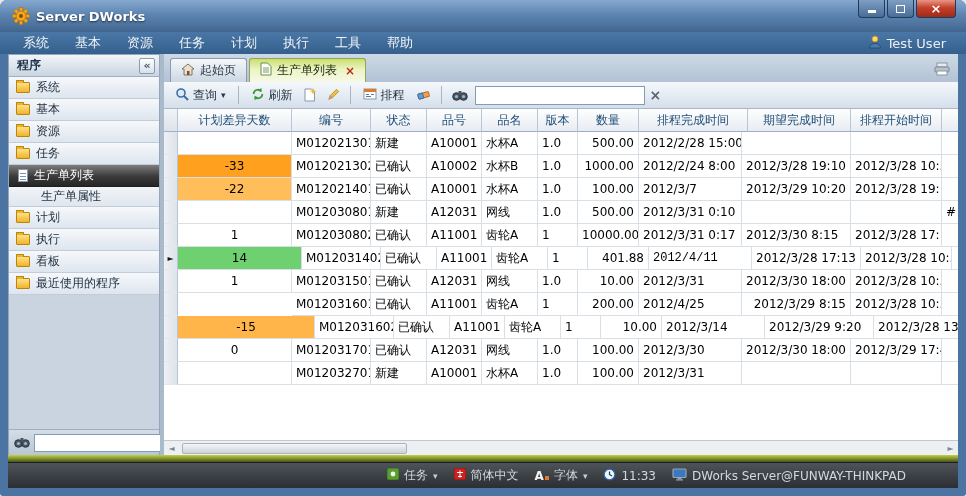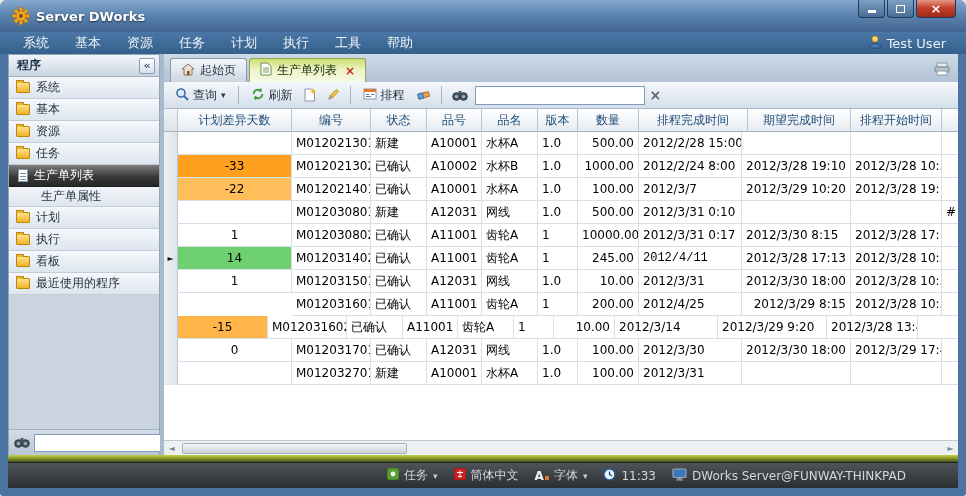--- a/index.html
+++ b/index.html
@@ -412,27 +412,27 @@
               <div class="cell c-pname" style="width: 56px;">齿轮A</div>
               <div class="cell c-ver" style="width: 40px;">1</div>
               <div class="cell c-qty" style="width: 61px;">10000.00</div>
               <div class="cell c-expect" style="width: 103px;">2012/3/31 0:17</div>
               <div class="cell c-sch_end" style="width: 109px;">2012/3/30 8:15</div>
               <div class="cell c-sch_start" style="width: 91px;">2012/3/28 17:13</div>
               <div class="cell c-extra" style="width: 60px;"></div>
             </div>
             <div class="grow">
               <div class="gutter">►</div>
-              <div class="cell c-diff" style="width: 114px; background: rgb(111, 208, 111);">14</div>
+              <div class="cell c-diff" style="width: 124px; background: rgb(111, 208, 111);">14</div>
               <div class="cell c-no" style="width: 79px;">M012031402</div>
               <div class="cell c-status" style="width: 56px;">已确认</div>
               <div class="cell c-pno" style="width: 55px;">A11001</div>
               <div class="cell c-pname" style="width: 56px;">齿轮A</div>
               <div class="cell c-ver" style="width: 40px;">1</div>
-              <div class="cell c-qty" style="width: 61px;">245.00</div>
+              <div class="cell c-qty" style="width: 61px;">401.88</div>
               <div class="cell c-expect" style="width: 103px; font-family: Liberation Mono, monospace;">2012/4/11</div>
               <div class="cell c-sch_end" style="width: 109px;">2012/3/28 17:13</div>
               <div class="cell c-sch_start" style="width: 91px;">2012/3/28 10:52</div>
               <div class="cell c-extra" style="width: 60px;"></div>
             </div>
             <div class="grow">
               <div class="gutter"></div>
               <div class="cell c-diff" style="width: 114px;">1</div>
               <div class="cell c-no" style="width: 79px;">M012031501</div>
               <div class="cell c-status" style="width: 56px;">已确认</div>
@@ -454,21 +454,21 @@
               <div class="cell c-pname" style="width: 56px;">齿轮A</div>
               <div class="cell c-ver" style="width: 40px;">1</div>
               <div class="cell c-qty" style="width: 61px;">200.00</div>
               <div class="cell c-expect" style="width: 103px;">2012/4/25</div>
               <div class="cell c-sch_end" style="width: 109px; text-align: right;">2012/3/29 8:15</div>
               <div class="cell c-sch_start" style="width: 91px;">2012/3/28 10:52</div>
               <div class="cell c-extra" style="width: 60px;"></div>
             </div>
             <div class="grow">
               <div class="gutter"></div>
-              <div class="cell c-diff" style="width: 90px; background: rgb(255, 181, 73); text-align: center;">-15</div>
+              <div class="cell c-diff" style="width: 137px; background: rgb(255, 181, 73); text-align: center;">-15</div>
               <div class="cell c-no" style="width: 79px;">M012031602</div>
               <div class="cell c-status" style="width: 56px;">已确认</div>
               <div class="cell c-pno" style="width: 55px;">A11001</div>
               <div class="cell c-pname" style="width: 56px;">齿轮A</div>
               <div class="cell c-ver" style="width: 40px;">1</div>
               <div class="cell c-qty" style="width: 61px;">10.00</div>
               <div class="cell c-expect" style="width: 103px;">2012/3/14</div>
               <div class="cell c-sch_end" style="width: 109px;">2012/3/29 9:20</div>
               <div class="cell c-sch_start" style="width: 91px;">2012/3/28 13:40</div>
               <div class="cell c-extra" style="width: 60px;"></div>

